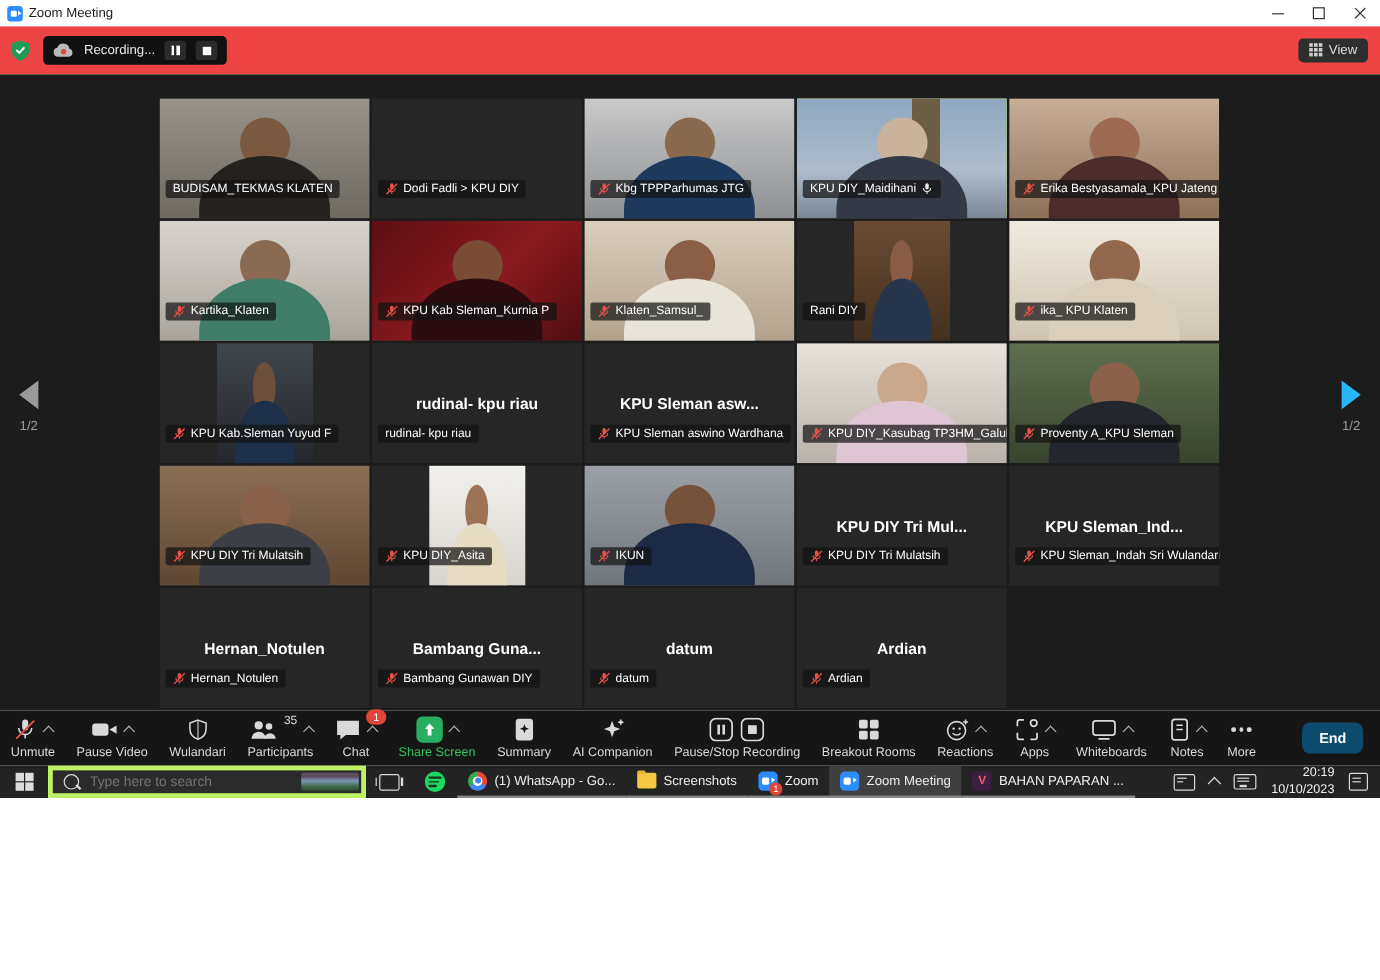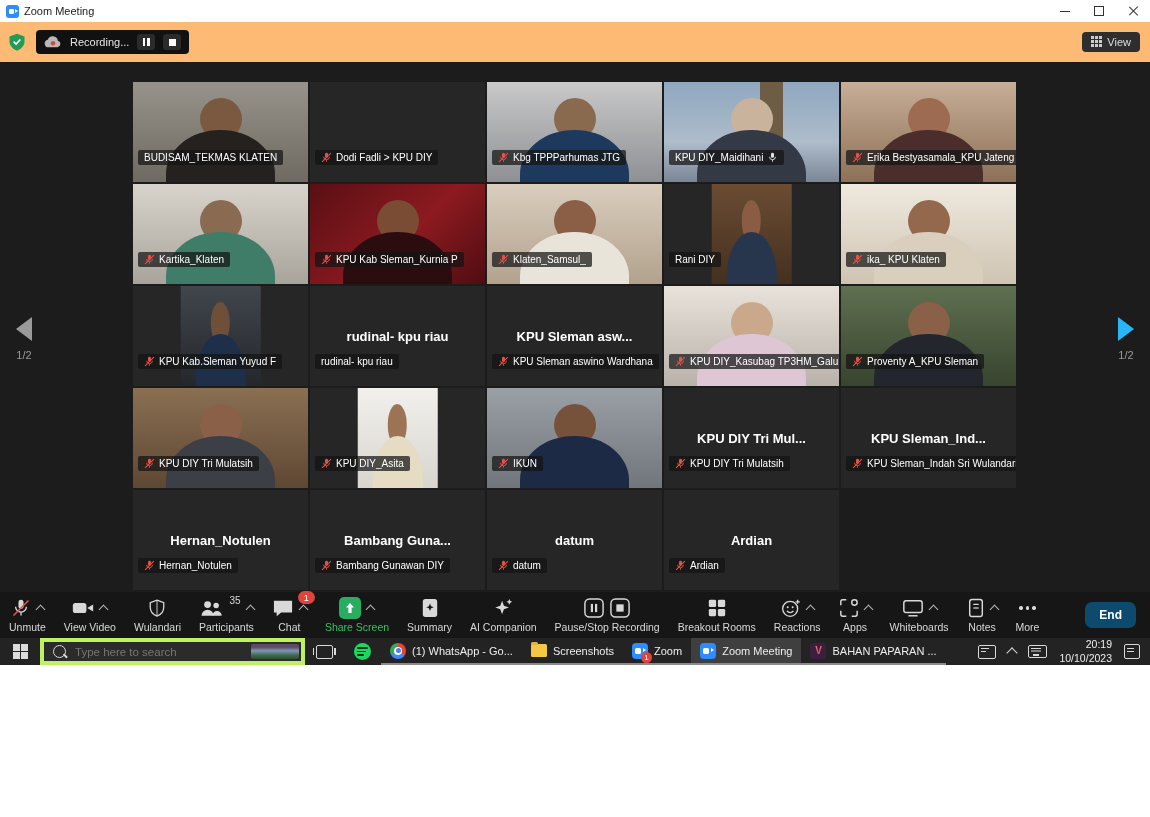--- a/index.html
+++ b/index.html
@@ -14,21 +14,21 @@
   .wbtns{margin-left:auto;display:flex;align-items:center;height:100%;}
   .wbtn{width:34px;height:100%;display:flex;align-items:center;justify-content:center;color:#333;font-size:11px;}
   .wbtn .min{width:10px;height:1px;background:#333;display:block;}
   .wbtn .res{width:8px;height:8px;border:1px solid #333;display:block;position:relative;background:#fff;}
   .wbtn .res::before{content:"";position:absolute;left:2px;top:-3px;width:8px;height:8px;border:1px solid #333;z-index:-1;}
   .wbtn .cls{position:relative;width:10px;height:10px;display:block;}
   .wbtn .cls::before,.wbtn .cls::after{content:"";position:absolute;left:4.5px;top:-1px;width:1.2px;height:12px;background:#333;}
   .wbtn .cls::before{transform:rotate(45deg);} .wbtn .cls::after{transform:rotate(-45deg);}
 
   
-  .topbar{position:absolute;top:22px;left:0;width:1150px;height:40px;background:#fdba74;display:flex;align-items:center;}
+  .topbar{position:absolute;top:22px;left:0;width:1150px;height:40px;background:#ef4444;display:flex;align-items:center;}
   .shield{width:18px;height:18px;margin:0 10px 0 8px;}
   .recpill{display:flex;align-items:center;gap:8px;background:#111;border-radius:4px;padding:4px 8px;}
   .cloudico{width:18px;height:12px;}
   .rectext{color:#e6e6e6;font-size:11px;}
   .recbtn{width:18px;height:16px;background:#2b2b2b;border-radius:3px;display:flex;align-items:center;justify-content:center;}
   .pauseg{display:flex;gap:2px;} .pauseg i{display:block;width:2.5px;height:8px;background:#fff;}
   .stopg{display:block;width:7px;height:7px;background:#fff;}
   .viewbtn{margin-left:auto;margin-right:10px;display:flex;align-items:flex-start;gap:5px;background:#2e2e2e;border-radius:4px;padding:4px 9px;color:#ddd;font-size:11px;}
   .gridico{display:grid;grid-template-columns:repeat(3,3px);grid-template-rows:repeat(3,3px);gap:1px;}
   .gridico i{background:#ccc;display:block;}
@@ -524,21 +524,21 @@
     </div>
 
     <div class="titem">
       <div class="iconrow">
         <svg width="22" height="20" viewBox="0 0 26 20">
           <rect x="1" y="4" width="16" height="12" rx="3" fill="#d9d9d9"></rect>
           <path d="M18 10 L25 6 V14 Z" fill="#d9d9d9"></path>
         </svg>
         <span class="chev"></span>
       </div>
-      <span class="tlabel">View Video</span>
+      <span class="tlabel">Pause Video</span>
     </div>
 
     <div class="titem">
       <div class="iconrow">
         <svg width="18" height="20" viewBox="0 0 24 24">
           <path d="M12 1.5 L21 4.8 V11 C21 16.8 16.9 21 12 22.8 C7.1 21 3 16.8 3 11 V4.8 Z" fill="none" stroke="#d9d9d9" stroke-width="1.7"></path>
           <path d="M12 1.5 V22.8" stroke="#d9d9d9" stroke-width="1.2"></path>
         </svg>
       </div>
       <span class="tlabel">Wulandari</span>

